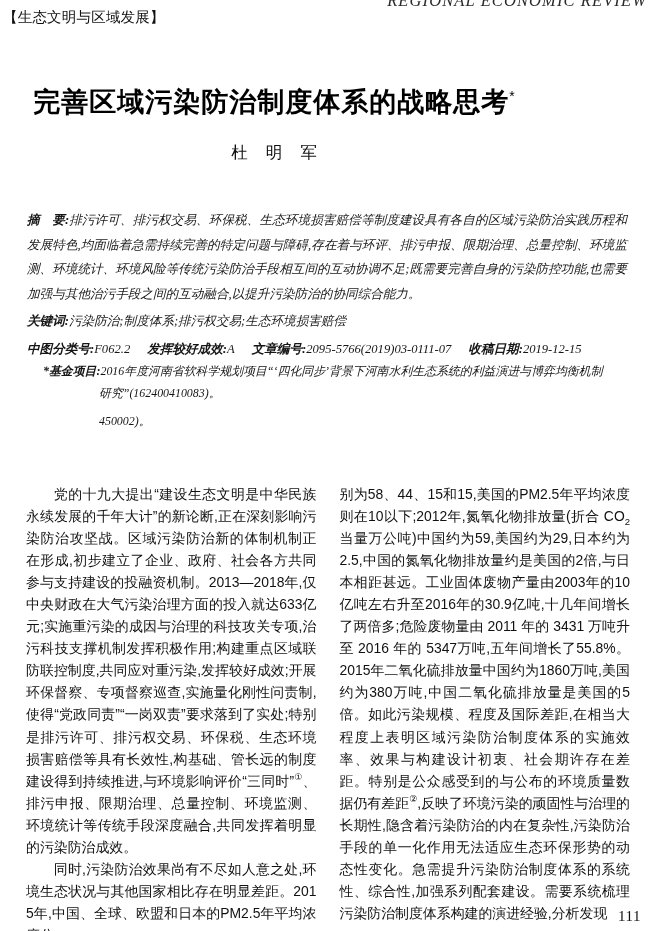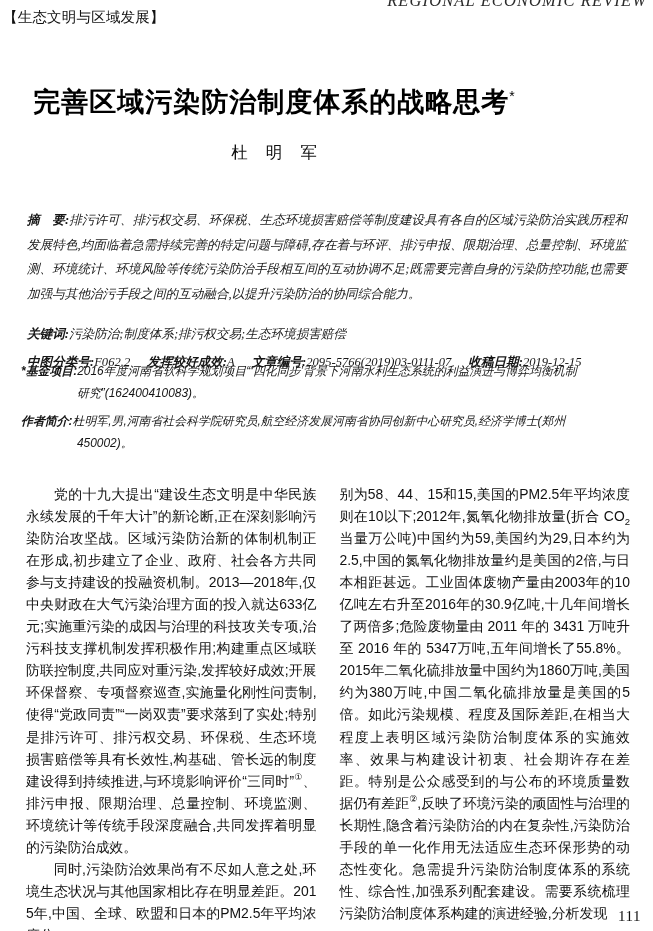--- a/index.html
+++ b/index.html
@@ -88,34 +88,34 @@
     text-justify: inter-ideograph;
     font-style: italic;
   }
   .fm-label {
     font-weight: bold;
     font-style: italic;
   }
   .abstract-row {
     line-height: 24.6px;
   }
-  .keywords-row { margin-top: 16px; }
+  .keywords-row { margin-top: 3px; }
   .meta-row {
     margin-top: 3px;
     font-style: italic;
     white-space: nowrap;
   }
   .meta-row .gap { display: inline-block; width: 17px; }
 
   .footnote-block {
     position: absolute;
     top: 361px;
-    left: 21px;
+    left: 43px;
     width: 602px;
-    font-family: Liberation Sans, sans-serif;
+    font-family: Liberation Serif, serif;
     font-size: 11.9px;
     font-style: italic;
     color: #161616;
     line-height: 21.5px;
   }
   .footnote-block .fn-item { text-align: justify; text-justify: inter-ideograph; }
   .footnote-block .fn-cont { padding-left: 56px; }
   .footnote-block .fn-label { font-weight: bold; }
   .footnote-gap { height: 7px; }
 
@@ -188,21 +188,20 @@
   <div class="fm-row meta-row"><span class="fm-label">中图分类号:</span><span>F062.2</span><span class="gap"></span><span class="fm-label">发挥较好成效:</span><span>A</span><span class="gap"></span><span class="fm-label">文章编号:</span><span>2095-5766(2019)03-0111-07</span><span class="gap"></span><span class="fm-label">收稿日期:</span><span>2019-12-15</span></div>
 </div>
 
 <div class="footnote-block">
 
   <div class="fn-item"><span class="fn-label">*基金项目:</span><span>2016年度河南省软科学规划项目“‘四化同步’背景下河南水利生态系统的利益演进与博弈均衡机制</span></div>
   <div class="fn-item fn-cont">研究”(162400410083)。</div>
 
   <div class="footnote-gap"></div>
 
-  <div class="fn-item"><span class="fn-label">作者简介:</span><span>杜明军,男,河南省社会科学院研究员,航空经济发展河南省协同创新中心研究员,经济学博士(郑州</span></div>
   <div class="fn-item fn-cont">450002)。</div>
 </div>
 
 <div class="body-columns">
 
   <div class="body-column">
     <p><span>党的十九大提出“建设生态文明是中华民族永续发展的千年大计”的新论断,正在深刻影响污染防治攻坚战。区域污染防治新的体制机制正在形成,初步建立了企业、政府、社会各方共同参与支持建设的投融资机制。2013—2018年,仅中央财政在大气污染治理方面的投入就达633亿元;实施重污染的成因与治理的科技攻关专项,治污科技支撑机制发挥积极作用;构建重点区域联防联控制度,共同应对重污染,发挥较好成效;开展环保督察、专项督察巡查,实施量化刚性问责制,使得“党政同责”“一岗双责”要求落到了实处;特别是排污许可、排污权交易、环保税、生态环境损害赔偿等具有长效性,构基础、管长远的制度建设得到持续推进,与环境影响评价“三同时”</span><sup class="note-ref">①</sup><span>、排污申报、限期治理、总量控制、环境监测、环境统计等传统手段深度融合,共同发挥着明显的污染防治成效。</span></p>
     <p>同时,污染防治效果尚有不尽如人意之处,环境生态状况与其他国家相比存在明显差距。2015年,中国、全球、欧盟和日本的PM2.5年平均浓度分</p>
   </div>
 

